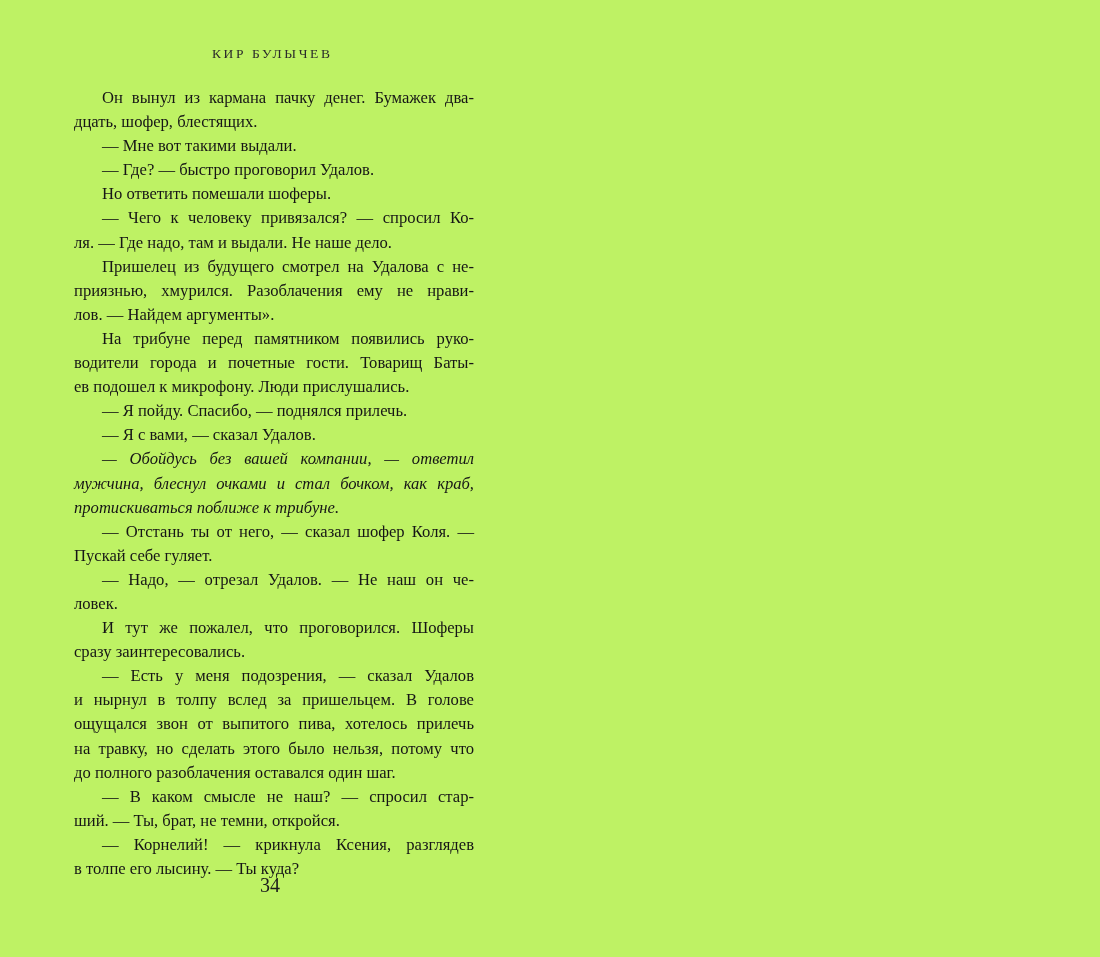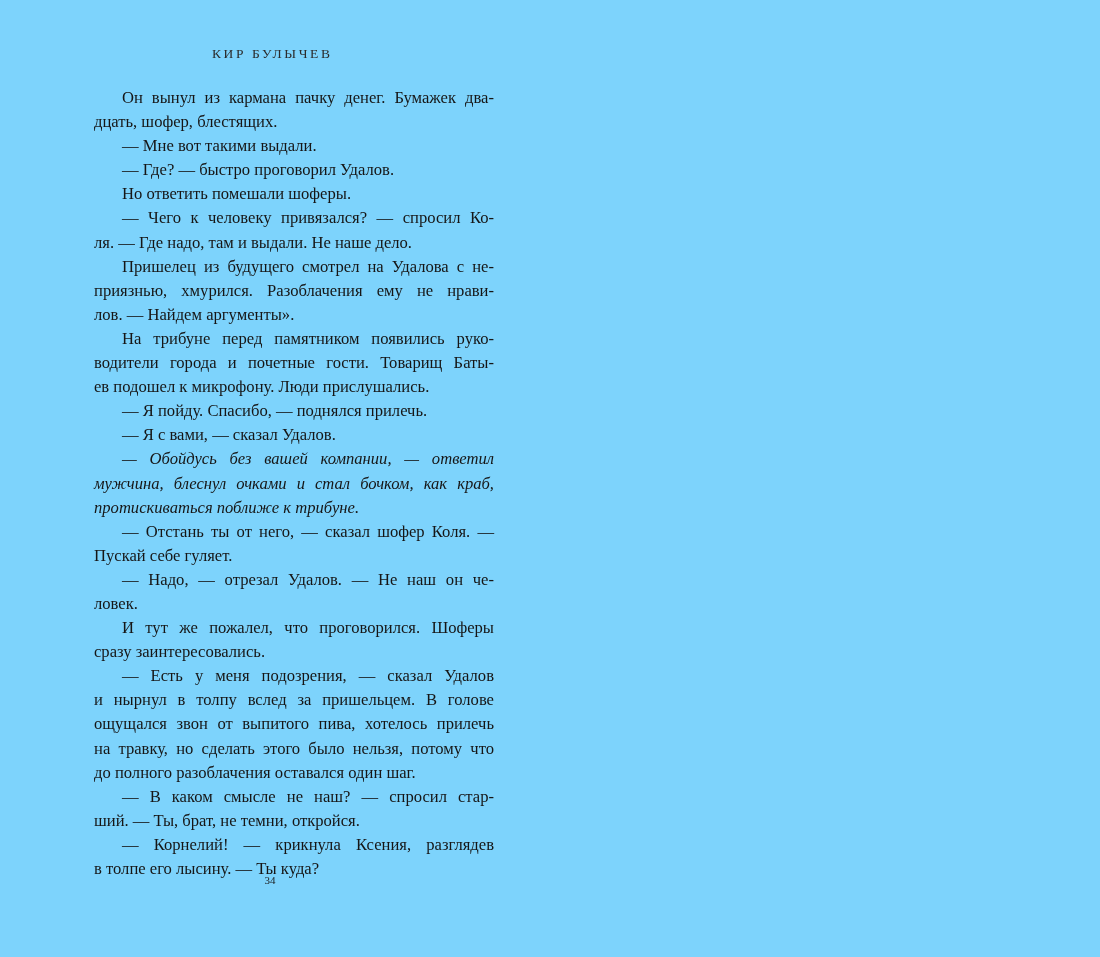--- a/index.html
+++ b/index.html
@@ -4,21 +4,21 @@
 <style>
   html, body {
     margin: 0;
     padding: 0;
     background: #ffffff;
   }
   #page {
     position: relative;
     width: 1100px;
     height: 957px;
-    background: #7dd3fc;
+    background: #bef264;
     overflow: hidden;
     font-family: "Liberation Serif", "DejaVu Serif", serif;
     color: #1a1a1a;
   }
 
   
   .spread {
     position: absolute;
     inset: 0;
     display: flex;
@@ -48,21 +48,21 @@
     position: absolute;
     width: 400px;
     font-size: 16.6px;
     line-height: 24.1px;
     text-align: justify;
     text-justify: inter-word;
     color: #161616;
     -webkit-hyphens: none;
     hyphens: none;
   }
-  .textblock.left  { left: 94px; top: 86px; }
+  .textblock.left  { left: 74px; top: 86px; }
 
   .textblock p {
     margin: 0;
     text-indent: 28px;
   }
   
   .textblock p.dlg { text-indent: 28px; }
 
   .line {
     display: block;
@@ -77,21 +77,21 @@
   .line.last {
     text-align: left;
     text-align-last: left;
     white-space: normal;
   }
   .line.ind { padding-left: 28px; }
 
   
   .folio {
     position: absolute;
-    font-size: 11px;
+    font-size: 20px;
     color: #1c1c1c;
     width: 60px;
     text-align: center;
   }
   .folio.left  { left: 240px; top: 874px; }
 </style>
 </head>
 <body>
 
 <div id="page">

